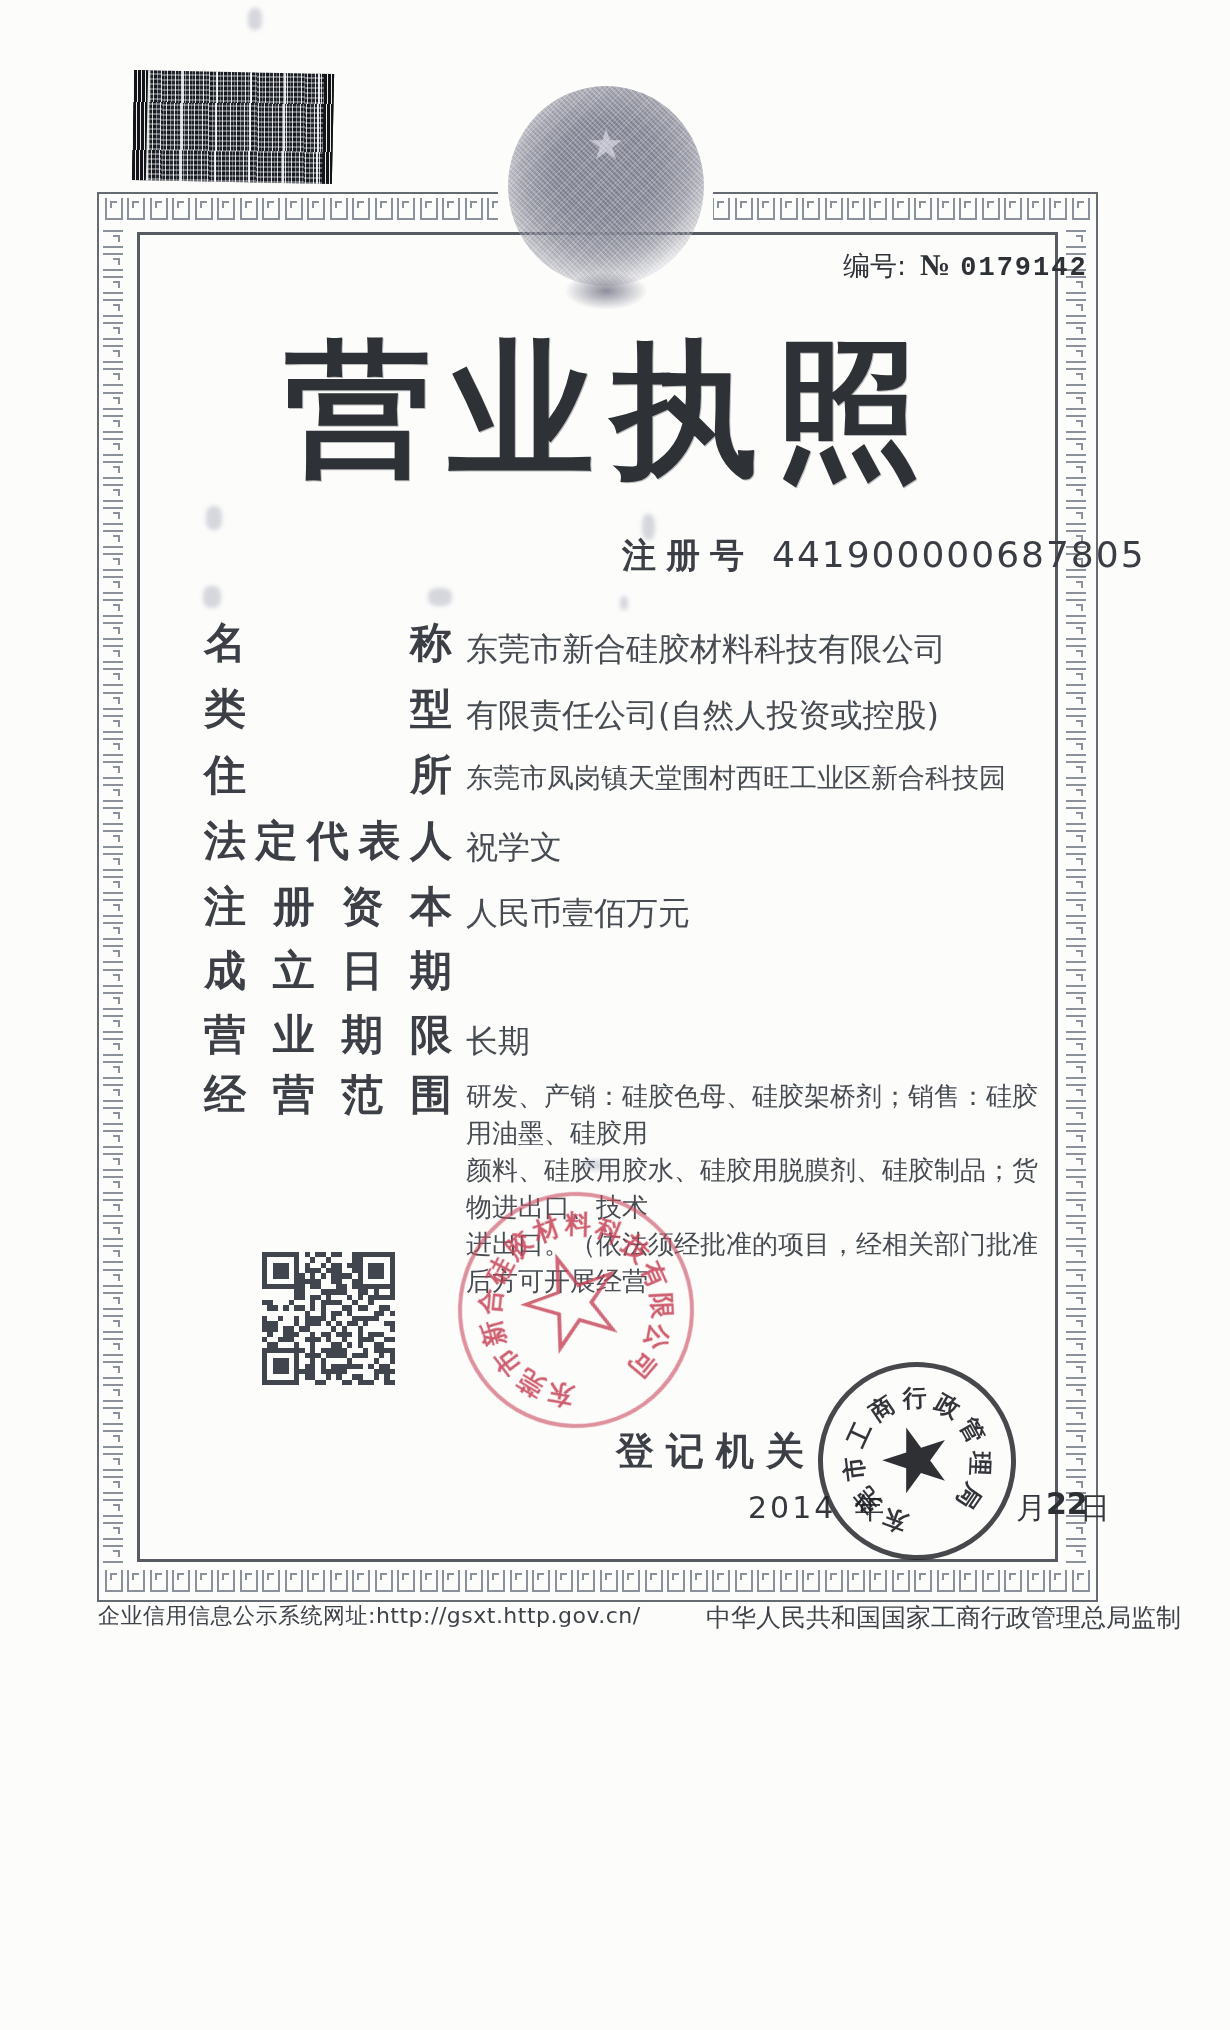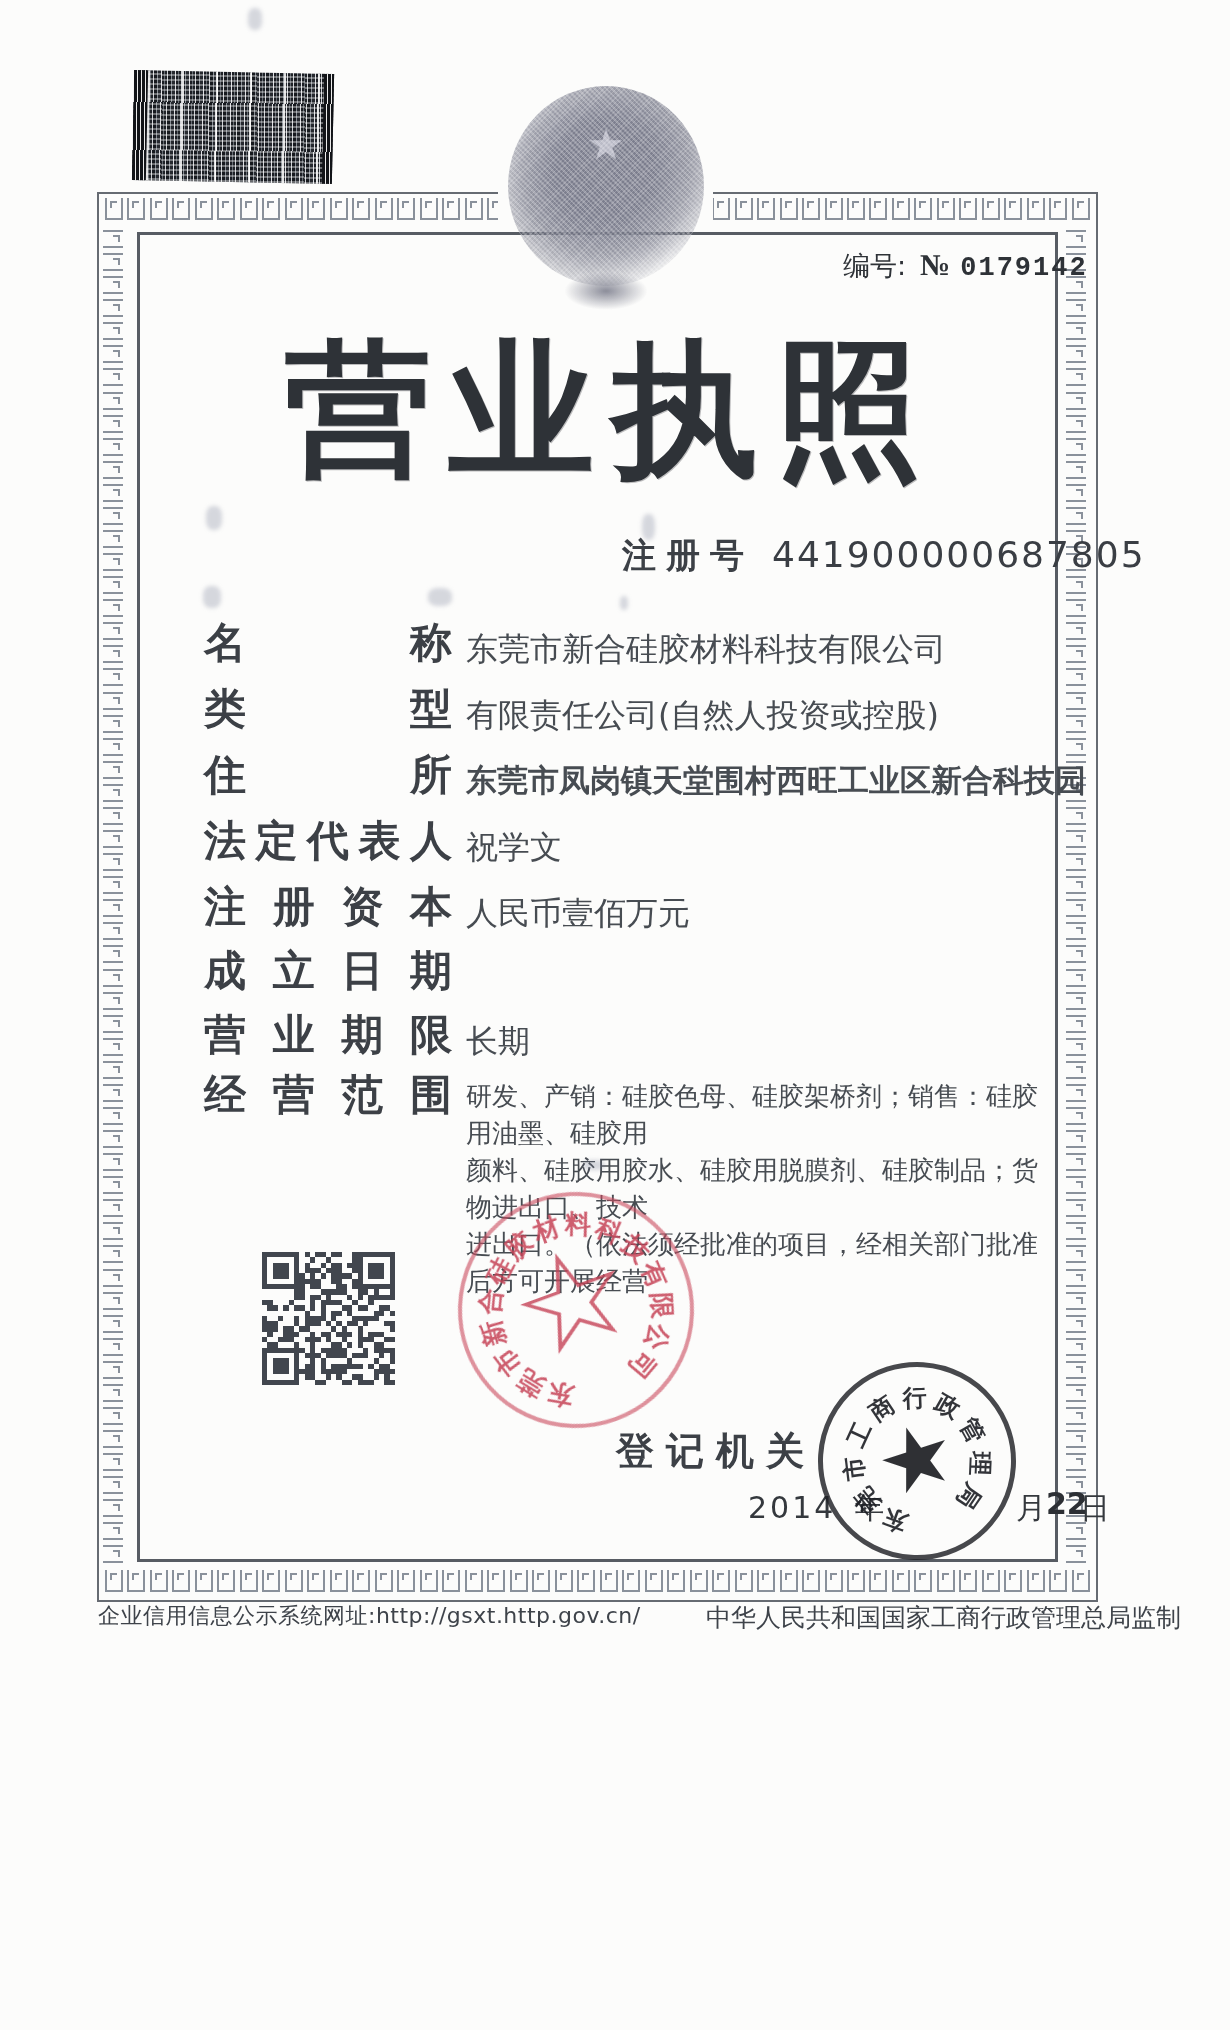--- a/index.html
+++ b/index.html
@@ -76,21 +76,21 @@
   .regno .rlabel{width:122px;display:flex;justify-content:space-between;font-size:34px;font-weight:600;color:#3c4046;}
   .regno .rvalue{margin-left:28px;font-size:36px;letter-spacing:2px;color:#3a3e44;}
 
   
   .frow{position:absolute;left:204px;right:120px;display:flex;align-items:flex-start;z-index:4;}
   .flabel{width:248px;flex:none;display:flex;justify-content:space-between;
     font-size:42px;font-weight:600;color:#3c4046;line-height:1.1;}
   .fvalue{margin-left:14px;padding-top:8px;font-size:32px;color:#474c52;white-space:nowrap;}
   .r1{top:620px}.r2{top:686px}.r3{top:752px}.r4{top:818px}
   .r5{top:884px}.r6{top:948px}.r7{top:1012px}.r8{top:1072px}
-  .r3 .fvalue{font-size:31px;font-weight:bold;}
+  .r3 .fvalue{font-size:27px;}
   .fvalue.scope{white-space:normal;width:578px;font-size:26px;line-height:1.42;padding-top:6px;}
 
   
   .qr{left:262px;top:1252px;width:133px;height:133px;display:grid;z-index:4;
     grid-template-columns:repeat(25,1fr);grid-template-rows:repeat(25,1fr);
     filter:blur(.3px);}
   .qr i{display:block;}
   .qr i.qd{background:#41464e;}
 
   

